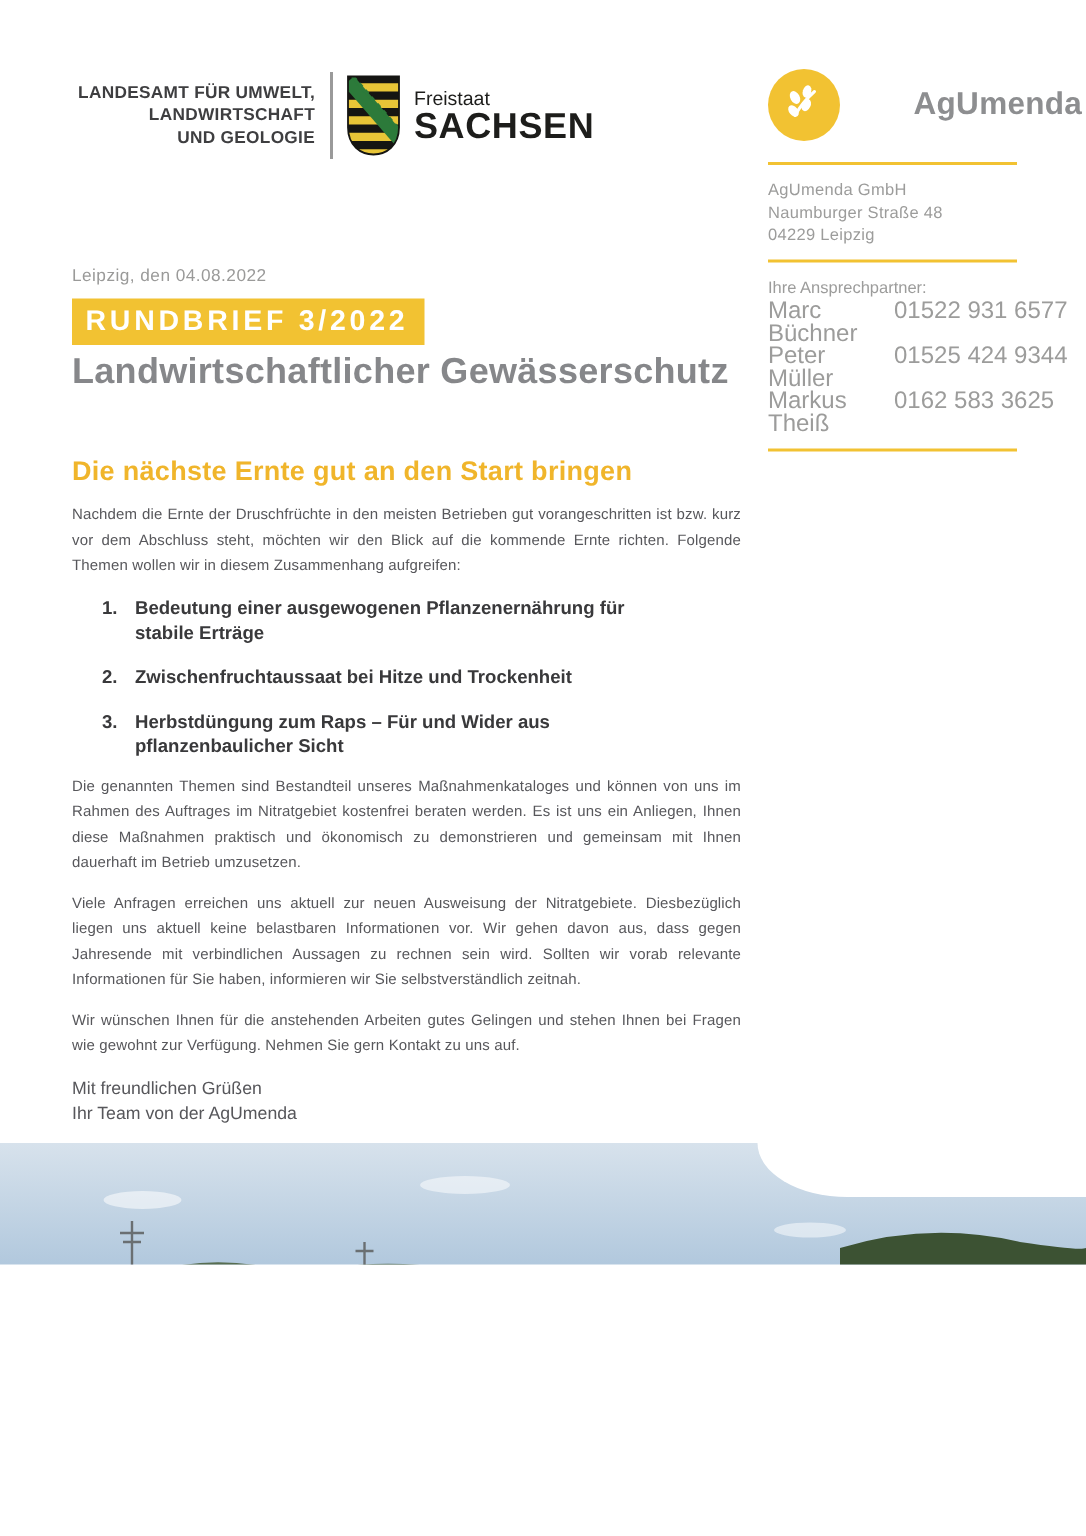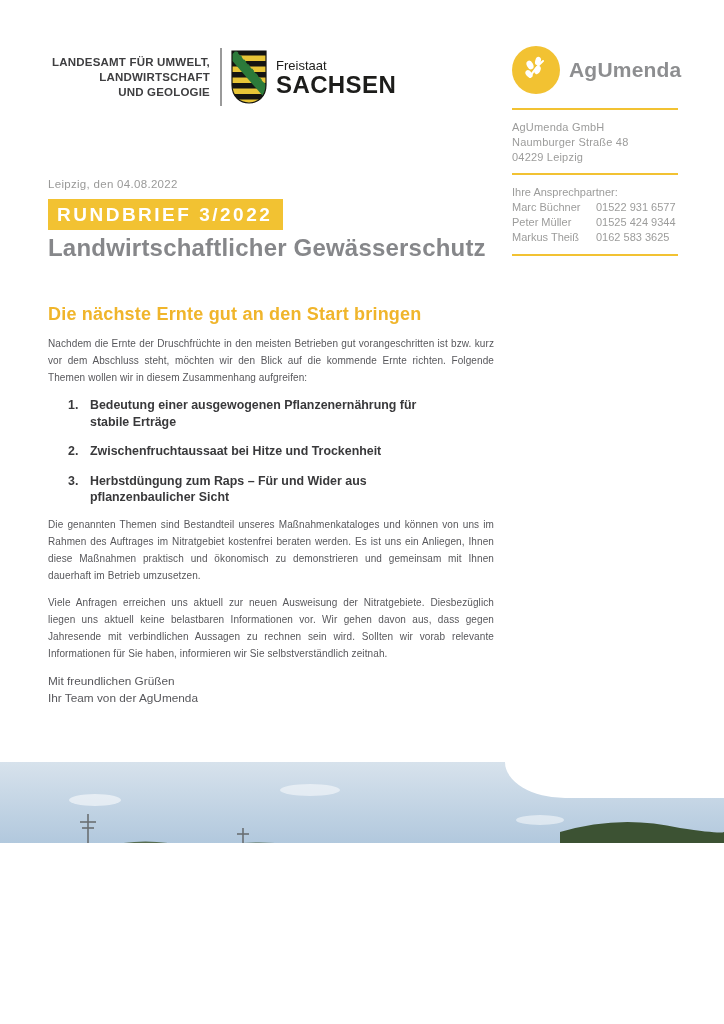--- a/index.html
+++ b/index.html
@@ -11,28 +11,28 @@
   .gov-logo { position:absolute; left:48px; top:48px; display:flex; align-items:center; }
   .gov-text { width:162px; text-align:right; font-size:11.5px; font-weight:bold; color:#3e3e40; line-height:15px; letter-spacing:.2px; }
   .gov-divider { width:2px; height:58px; background:#9a9a9a; margin:0 9px 0 10px; }
   .coat { width:36px; height:54px; }
   .freistaat-block { margin-left:9px; padding-top:2px; }
   .freistaat { font-size:13px; color:#1d1d1b; line-height:14px; }
   .sachsen { font-size:24px; font-weight:bold; color:#1d1d1b; line-height:24px; letter-spacing:.4px; }
 
   
   .right-col { position:absolute; left:512px; top:44px; width:166px; }
-  .brand-row { display:flex; align-items:center; height:52px; }
+  .brand-row { display:flex; align-items:center; height:52px;gap:40px; }
   .brand-circle { width:48px; height:48px; border-radius:50%; background:#F2C232; flex:0 0 48px; display:flex; align-items:center; justify-content:center; }
   .brand-name { margin-left:9px; font-size:21px; font-weight:bold; color:#8d8e90; letter-spacing:.2px; }
   .yline { height:2px; background:#F2C232; width:166px; }
   .yline.l1 { margin-top:12px; }
   .addr { margin-top:10px; font-size:11px; color:#9c9c9b; line-height:15px; letter-spacing:.2px; }
   .partners-label { margin-top:10px; font-size:11px; color:#9c9c9b; line-height:15px; }
-  .partner-row { display:flex; font-size:11px; color:#9c9c9b; line-height:15px; }
+  .partner-row { display:flex; font-size:16px; color:#9c9c9b; line-height:15px; }
   .partner-name { width:84px; flex:0 0 84px; }
   .partner-phone { white-space:nowrap; }
   .yline.l2 { margin-top:8px; }
   .yline.l3 { margin-top:9px; }
 
   
   .letter { position:absolute; left:48px; top:178px; width:446px; color:#57575b; }
   .dateline { font-size:11.5px; color:#9a9a99; letter-spacing:.3px; }
   .badge { display:inline-block; margin-top:9px; background:#F2C232; color:#ffffff; font-weight:bold; font-size:19px; letter-spacing:2.5px; padding:5px 11px 4px 9px; }
   .doc-title { margin-top:4px; font-size:24px; font-weight:bold; color:#86878a; letter-spacing:.2px; }
@@ -151,20 +151,21 @@
         <span class="li-text">Zwischenfruchtaussaat bei Hitze und Trockenheit</span>
       </li>
       <li>
         <span class="li-num">3.</span>
         <span class="li-text">Herbstdüngung zum Raps – Für und Wider aus pflanzenbaulicher Sicht</span>
       </li>
     </ol>
 
     <p class="para">Die genannten Themen sind Bestandteil unseres Maßnahmenkataloges und können von uns im Rahmen des Auftrages im Nitratgebiet kostenfrei beraten werden. Es ist uns ein Anliegen, Ihnen diese Maßnahmen praktisch und ökonomisch zu demonstrieren und gemeinsam mit Ihnen dauerhaft im Betrieb umzusetzen.</p>
     <p class="para">Viele Anfragen erreichen uns aktuell zur neuen Ausweisung der Nitratgebiete. Diesbezüglich liegen uns aktuell keine belastbaren Informationen vor. Wir gehen davon aus, dass gegen Jahresende mit verbindlichen Aussagen zu rechnen sein wird. Sollten wir vorab relevante Informationen für Sie haben, informieren wir Sie selbstverständlich zeitnah.</p>
+    <p class="para">Wir wünschen Ihnen für die anstehenden Arbeiten gutes Gelingen und stehen Ihnen bei Fragen wie gewohnt zur Verfügung. Nehmen Sie gern Kontakt zu uns auf.</p>
 
     <div class="closing">
       <div>Mit freundlichen Grüßen</div>
       <div>Ihr Team von der AgUmenda</div>
     </div>
   </div>
 
   <div class="photo">
     <svg width="724" height="223" viewBox="0 0 724 223">
       <defs>

